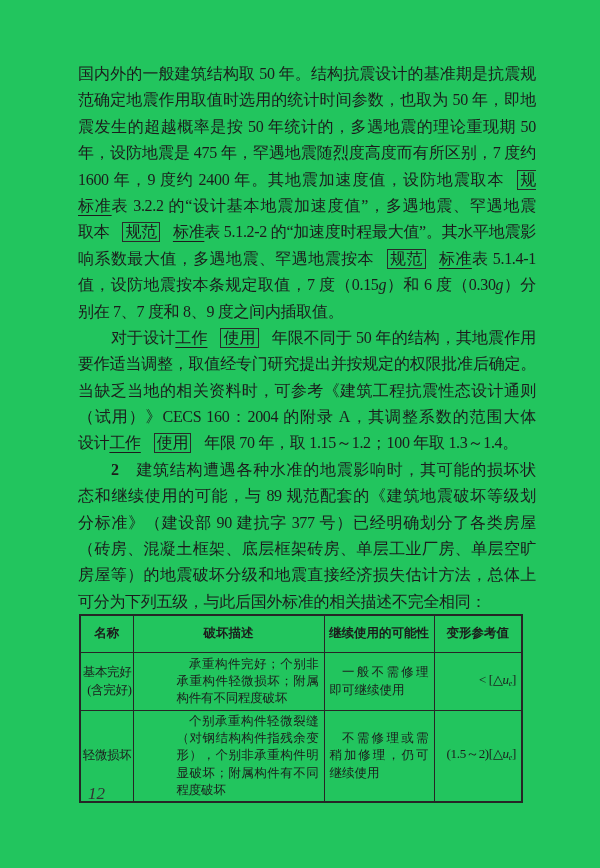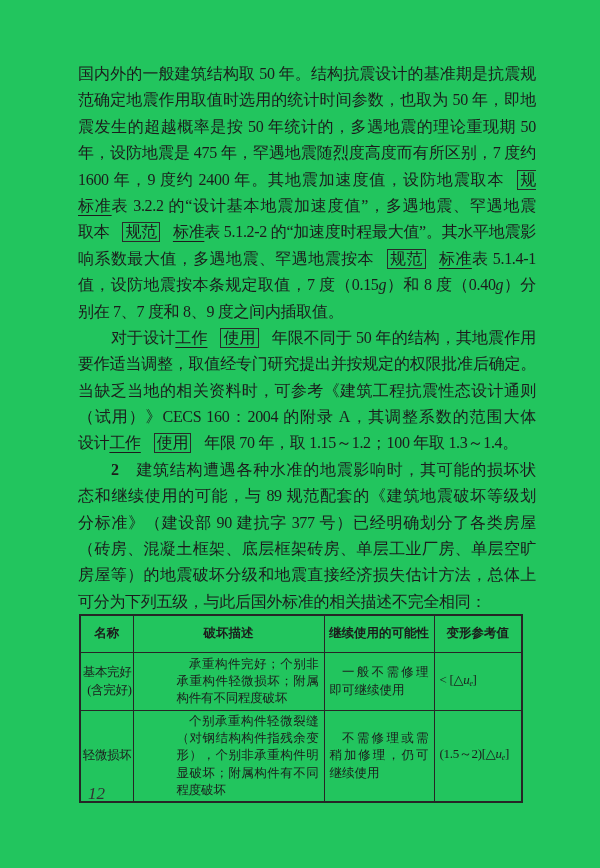--- a/index.html
+++ b/index.html
@@ -37,41 +37,41 @@
   .dtable { border:2px solid #262626; }
   .dtable th, .dtable td {
     border:1px solid #262626; padding:2px 5px; vertical-align:middle;
   }
   .dtable th { font-weight:bold; text-align:center; height:20px; padding:8px 2px; }
   tr.row-basic { height:58px; }
   tr.row-slight { height:71px; }
   td.cell-name { text-align:right; white-space:pre-line; padding:2px 1px; letter-spacing:-0.3px; }
   td.cell-damage { text-align:justify; text-indent:1em; letter-spacing:-0.2px;padding-left:43px; }
   td.cell-usability { text-align:justify; text-indent:1em; }
-  td.cell-deformation { text-align:left; font-size:13px; letter-spacing:-0.3px; }
+  td.cell-deformation { text-align:right; font-size:13px; letter-spacing:-0.3px; }
 
   .page-number {
     position:absolute; left:88px; top:784px;
     font-size:17px; font-style:italic; color:#333;
   }
 </style>
 </head>
 <body>
 
 <div class="page">
   <div class="body-text">
       <div class="line"><span>国内外的一般建筑结构取 50 年。结构抗震设计的基准期是抗震规</span></div>
       <div class="line"><span>范确定地震作用取值时选用的统计时间参数，也取为 50 年，即地</span></div>
       <div class="line"><span>震发生的超越概率是按 50 年统计的，多遇地震的理论重现期 50</span></div>
       <div class="line"><span>年，设防地震是 475 年，罕遇地震随烈度高度而有所区别，7 度约</span></div>
       <div class="line"><span>1600 年，9 度约 2400 年。其地震加速度值，设防地震取本</span><span class="boxed">规范</span></div>
       <div class="line"><span class="underlined">标准</span><span>表 3.2.2 的“设计基本地震加速度值”，多遇地震、罕遇地震</span></div>
       <div class="line"><span>取本</span><span class="boxed">规范</span><span class="underlined">标准</span><span>表 5.1.2-2 的“加速度时程最大值”。其水平地震影</span></div>
       <div class="line"><span>响系数最大值，多遇地震、罕遇地震按本</span><span class="boxed">规范</span><span class="underlined">标准</span><span>表 5.1.4-1 取</span></div>
-      <div class="line"><span>值，设防地震按本条规定取值，7 度（0.15</span><span class="italic">g</span><span>）和 8 度（0.40</span><span class="italic">g</span><span>）分</span></div>
+      <div class="line"><span>值，设防地震按本条规定取值，7 度（0.15</span><span class="italic">g</span><span>）和 6 度（0.30</span><span class="italic">g</span><span>）分</span></div>
       <div class="line nofill"><span>别在 7、7 度和 8、9 度之间内插取值。</span></div>
       <div class="line indent"><span>对于设计</span><span class="underlined">工作</span><span class="boxed">使用</span><span>年限不同于 50 年的结构，其地震作用需</span></div>
       <div class="line"><span>要作适当调整，取值经专门研究提出并按规定的权限批准后确定。</span></div>
       <div class="line"><span>当缺乏当地的相关资料时，可参考《建筑工程抗震性态设计通则</span></div>
       <div class="line"><span>（试用）》CECS 160：2004 的附录 A，其调整系数的范围大体是：</span></div>
       <div class="line nofill"><span>设计</span><span class="underlined">工作</span><span class="boxed">使用</span><span>年限 70 年，取 1.15～1.2；100 年取 1.3～1.4。</span></div>
       <div class="line indent"><span class="bold">2</span><span>　建筑结构遭遇各种水准的地震影响时，其可能的损坏状</span></div>
       <div class="line"><span>态和继续使用的可能，与 89 规范配套的《建筑地震破坏等级划</span></div>
       <div class="line"><span>分标准》（建设部 90 建抗字 377 号）已经明确划分了各类房屋</span></div>
       <div class="line"><span>（砖房、混凝土框架、底层框架砖房、单层工业厂房、单层空旷</span></div>

